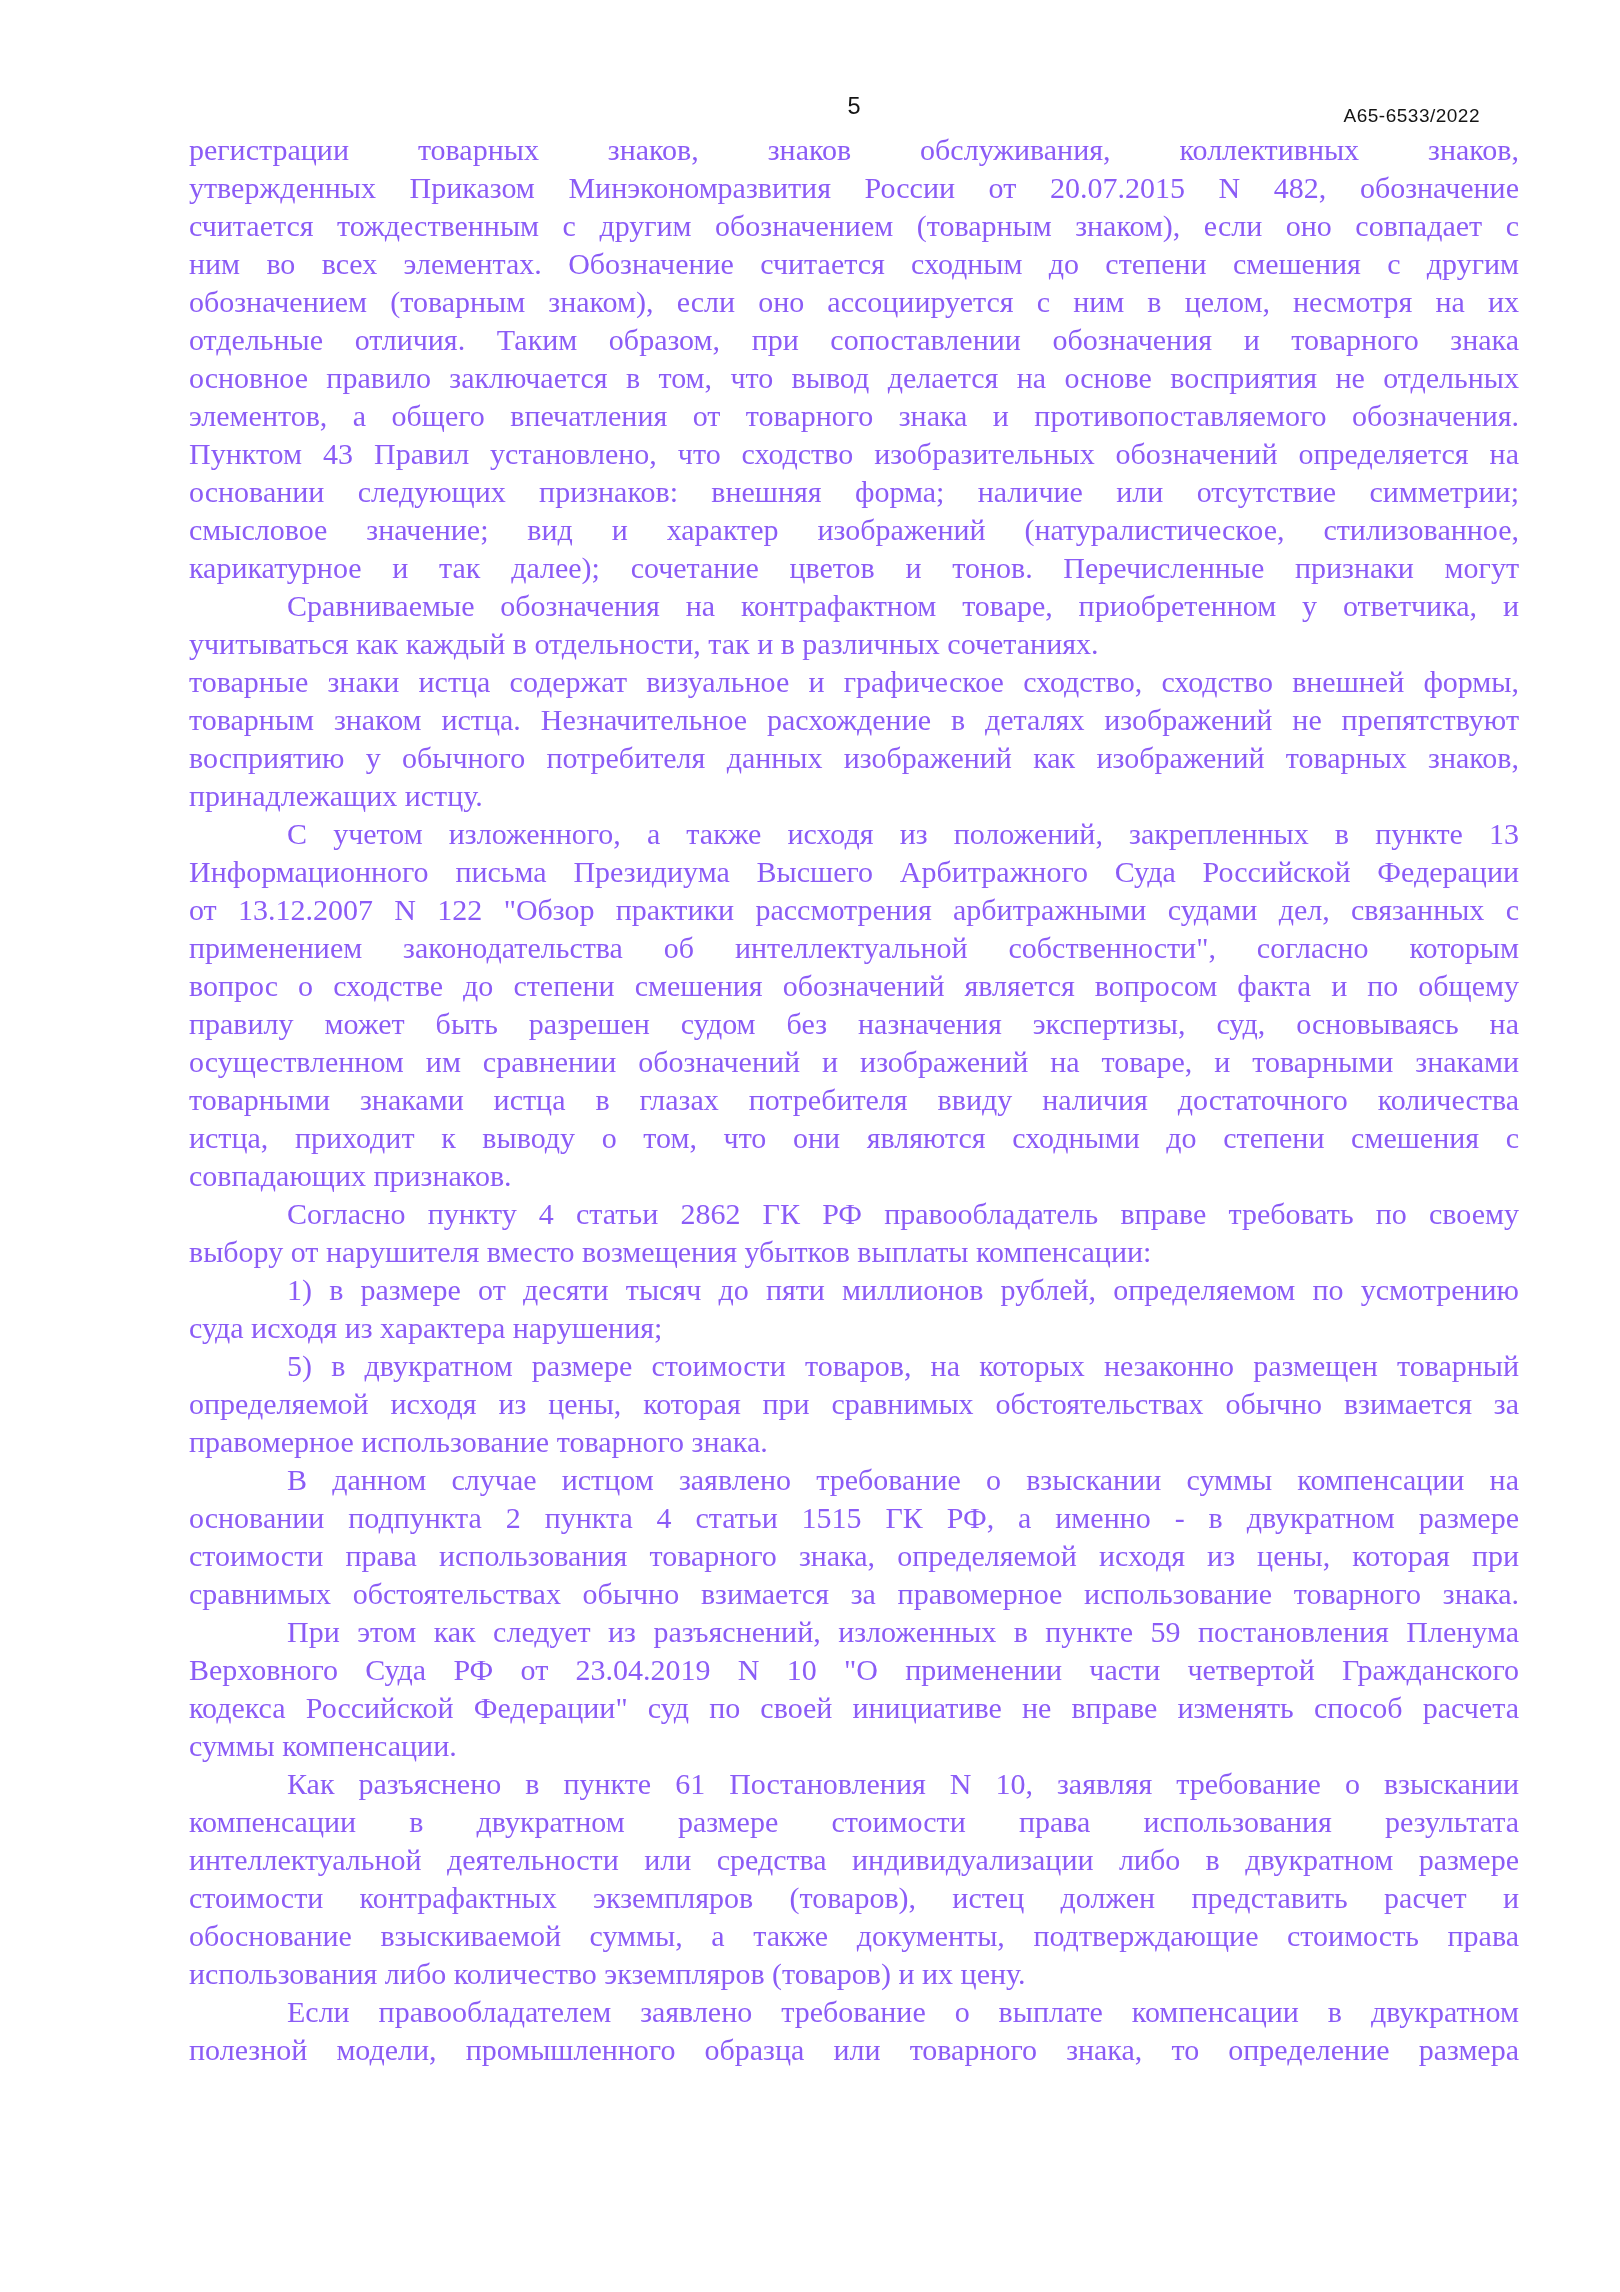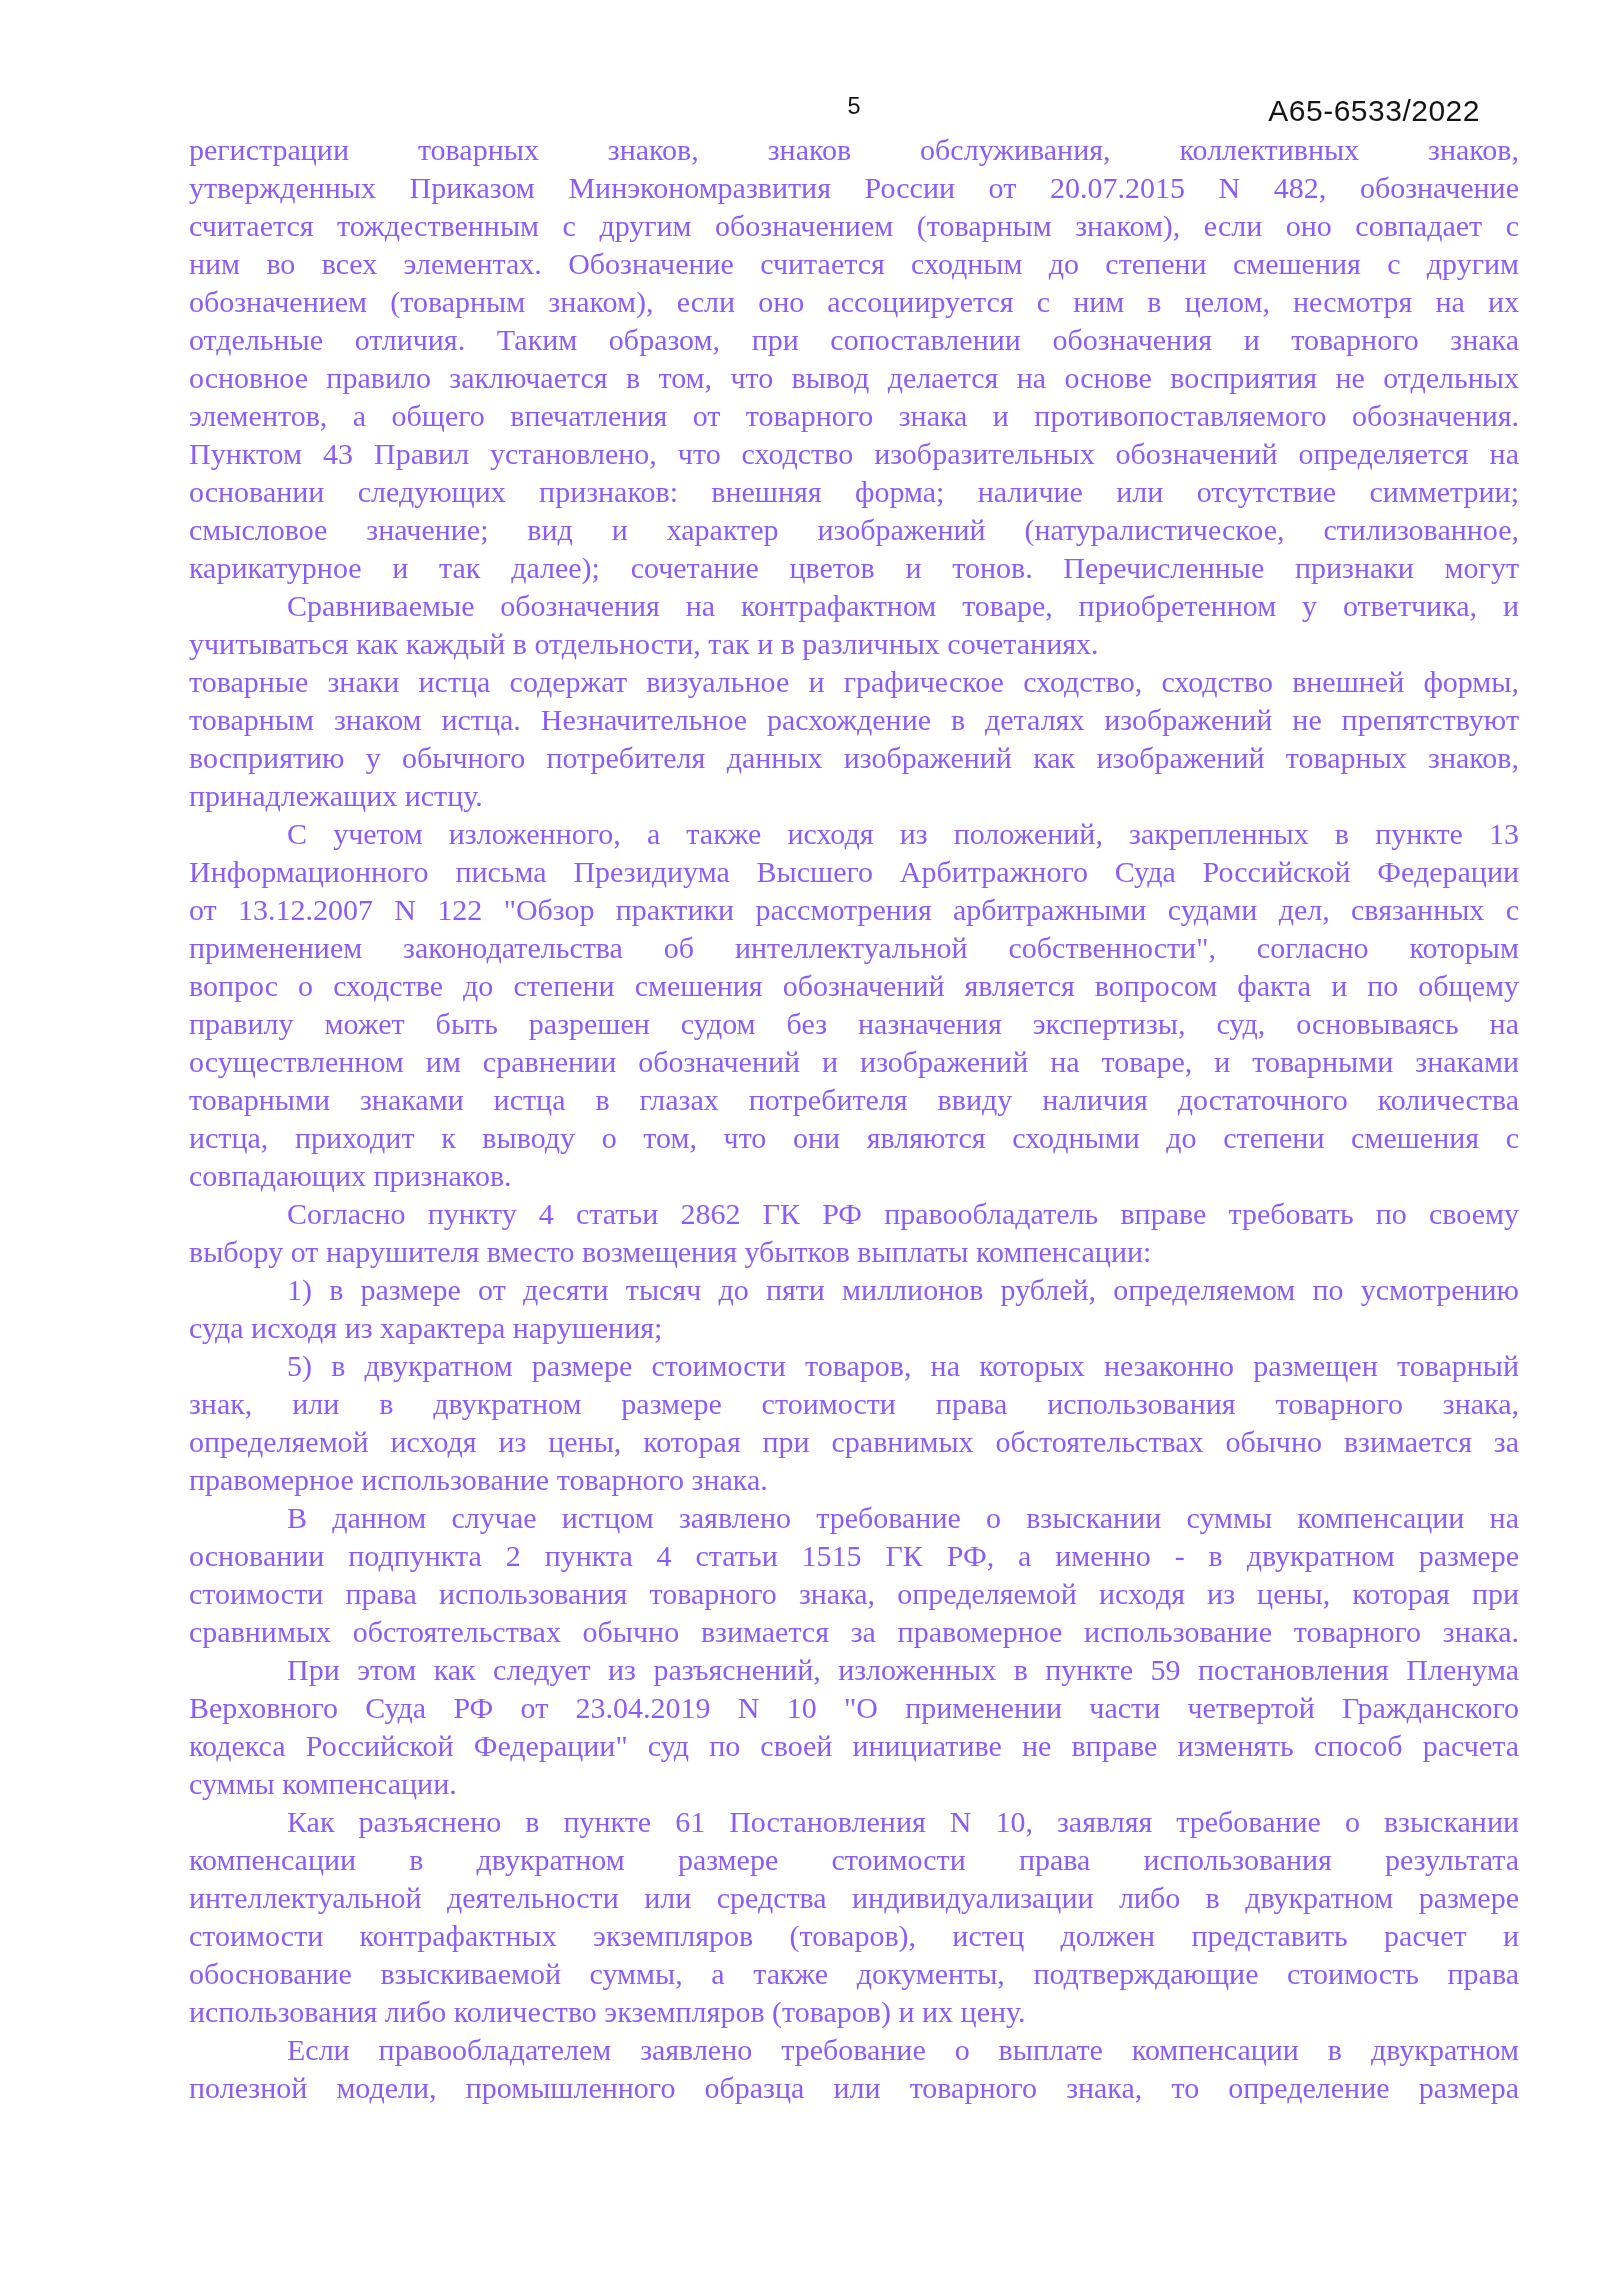--- a/index.html
+++ b/index.html
@@ -23,22 +23,22 @@
   }
   .page-number {
     position: absolute;
     left: 50%;
     top: 0;
     transform: translateX(-50%);
   }
   .case-number {
     position: absolute;
     right: 39px;
-    top: 1px;
-    font-size: 30px;
+    top: 12px;
+    font-size: 19px;
     letter-spacing: 0.5px;
     margin-left: 32px;
   }
   .doc-body {
     position: absolute;
     left: 189px;
     top: 131px;
     width: 1330px;
     font-family: "Liberation Serif", "DejaVu Serif", serif;
     font-size: 30px;
@@ -90,21 +90,20 @@
       <div class="line">правилу может быть разрешен судом без назначения экспертизы, суд, основываясь на</div>
       <div class="line">осуществленном им сравнении обозначений и изображений на товаре, и товарными знаками</div>
       <div class="line">товарными знаками истца в глазах потребителя ввиду наличия достаточного количества</div>
       <div class="line">истца, приходит к выводу о том, что они являются сходными до степени смешения с</div>
       <div class="line last">совпадающих признаков.</div>
       <div class="line indent">Согласно пункту 4 статьи 2862 ГК РФ правообладатель вправе требовать по своему</div>
       <div class="line last">выбору от нарушителя вместо возмещения убытков выплаты компенсации:</div>
       <div class="line indent">1) в размере от десяти тысяч до пяти миллионов рублей, определяемом по усмотрению</div>
       <div class="line last">суда исходя из характера нарушения;</div>
       <div class="line indent">5) в двукратном размере стоимости товаров, на которых незаконно размещен товарный</div>
-      <div class="line">знак, или в двукратном размере стоимости права использования товарного знака,</div>
       <div class="line">определяемой исходя из цены, которая при сравнимых обстоятельствах обычно взимается за</div>
       <div class="line last">правомерное использование товарного знака.</div>
       <div class="line indent">В данном случае истцом заявлено требование о взыскании суммы компенсации на</div>
       <div class="line">основании подпункта 2 пункта 4 статьи 1515 ГК РФ, а именно - в двукратном размере</div>
       <div class="line">стоимости права использования товарного знака, определяемой исходя из цены, которая при</div>
       <div class="line">сравнимых обстоятельствах обычно взимается за правомерное использование товарного знака.</div>
       <div class="line indent">При этом как следует из разъяснений, изложенных в пункте 59 постановления Пленума</div>
       <div class="line">Верховного Суда РФ от 23.04.2019 N 10 "О применении части четвертой Гражданского</div>
       <div class="line">кодекса Российской Федерации" суд по своей инициативе не вправе изменять способ расчета</div>
       <div class="line last">суммы компенсации.</div>

